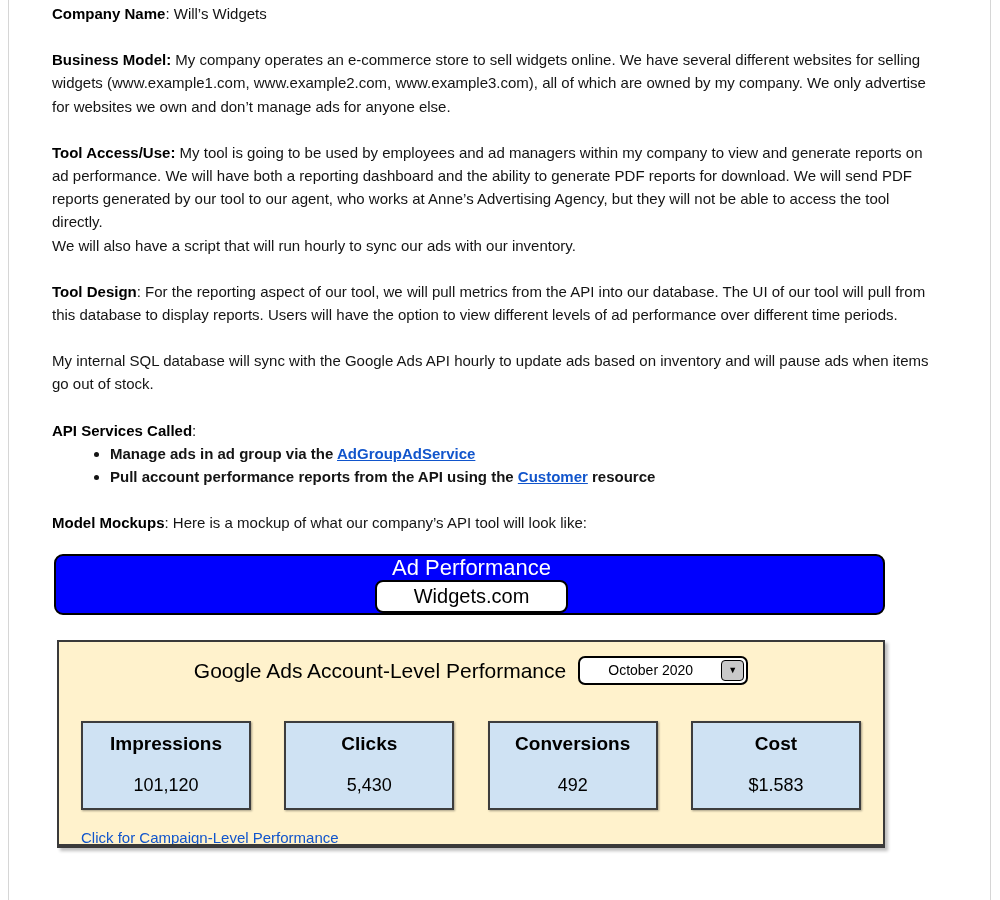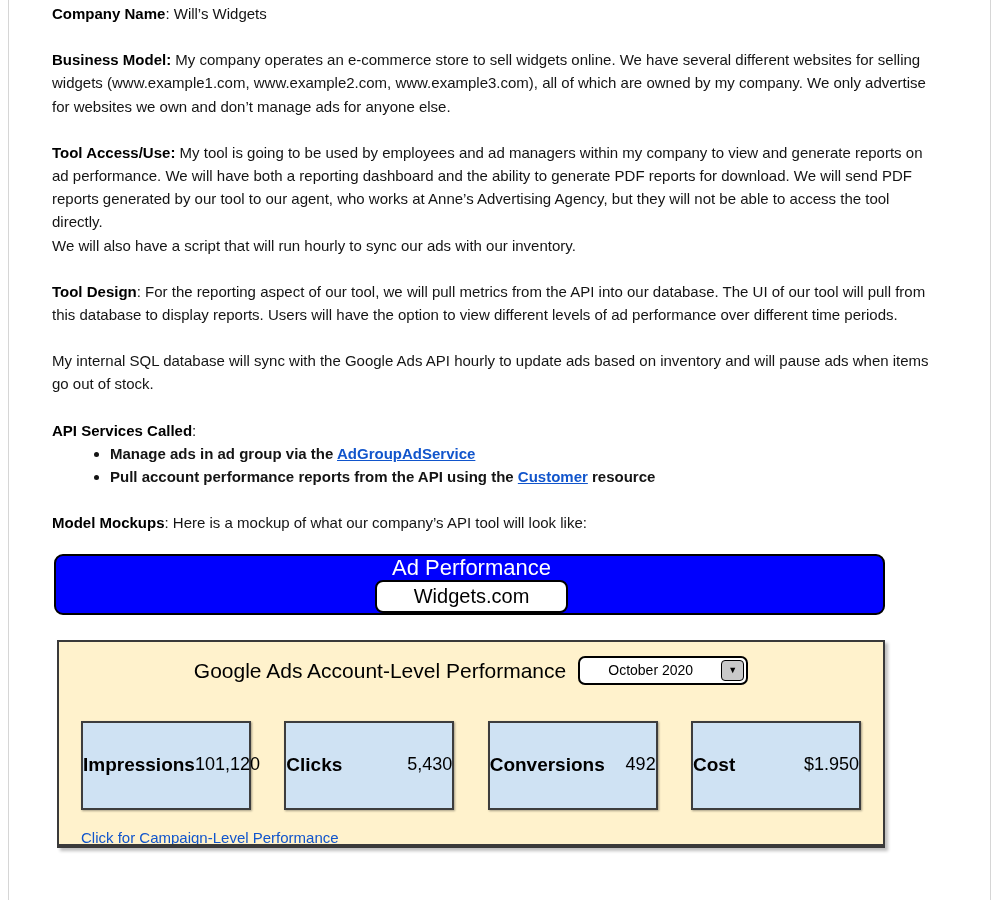--- a/index.html
+++ b/index.html
@@ -64,21 +64,21 @@
     width:23px;height:21px;margin-right:2px;box-sizing:border-box;
     background:#c9c9c9;border:1.5px solid #000;border-radius:4px;
     display:flex;align-items:center;justify-content:center;
     font-size:9px;color:#000;cursor:pointer;
   }
   .cards{margin-top:36px;display:flex;justify-content:space-between;}
   .card{
     width:170px;height:89px;box-sizing:border-box;
     background:#cfe2f3;border:2px solid #3d3d3d;
     box-shadow:1px 1px 2px rgba(0,0,0,0.35);
-    display:flex;flex-direction:row;justify-content:space-between;align-items:center;
+    display:flex;flex-direction:column;justify-content:space-between;align-items:center;
     padding:9px 0 11px 0;
   }
   .card .m-label{font-size:19px;font-weight:bold;color:#000;}
   .card .m-value{font-size:18px;color:#000;}
   .panel-link{
     display:inline-block;margin-top:16px;
     font-size:15px;color:#4a86e8;text-decoration:underline;cursor:pointer;
   }
 </style>
 </head>
@@ -128,19 +128,19 @@
       <div class="card">
         <span class="m-label">Clicks</span>
         <span class="m-value">5,430</span>
       </div>
       <div class="card">
         <span class="m-label">Conversions</span>
         <span class="m-value">492</span>
       </div>
       <div class="card">
         <span class="m-label">Cost</span>
-        <span class="m-value">$1.950</span>
+        <span class="m-value">$1.583</span>
       </div>
     </div>
     <a class="panel-link">Click for Campaign-Level Performance</a>
   </div>
 
 </div>
 
 </body></html>

